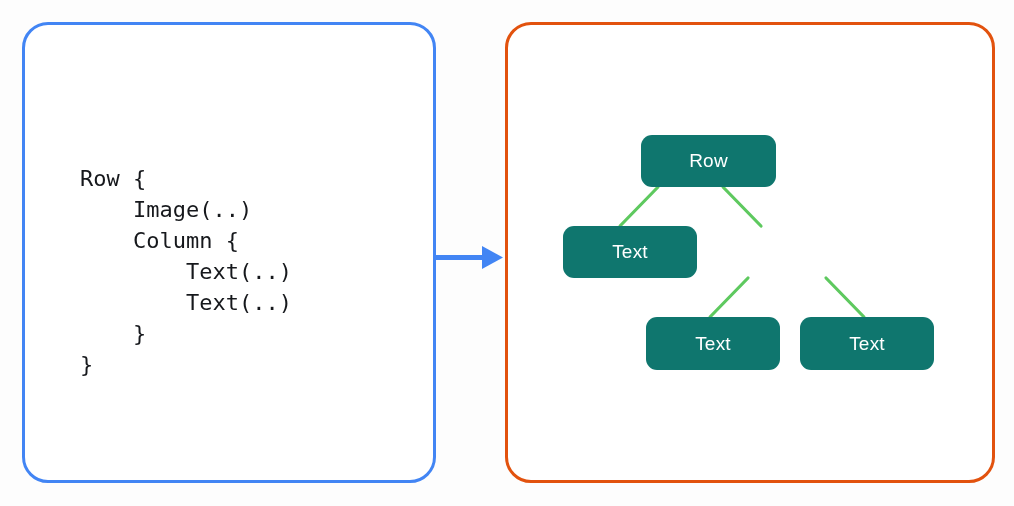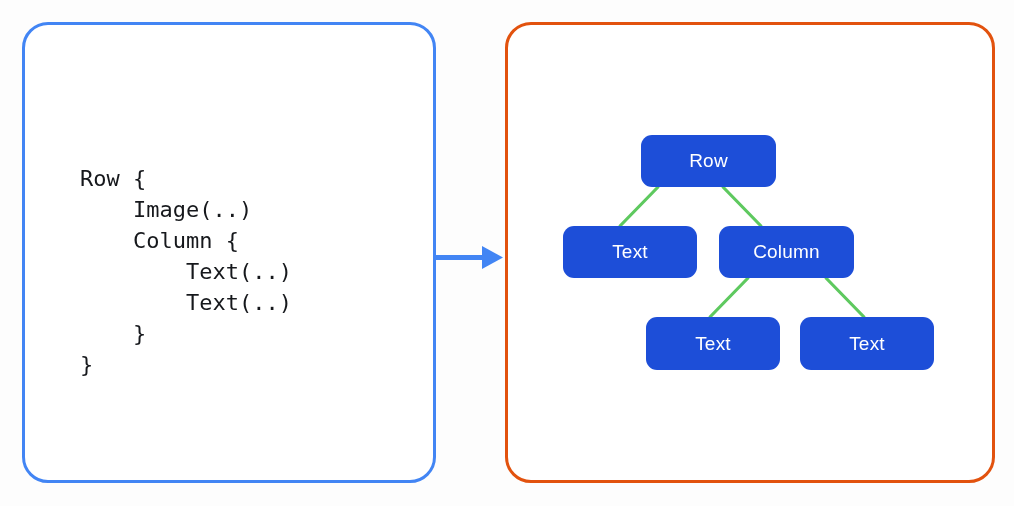--- a/index.html
+++ b/index.html
@@ -72,21 +72,21 @@
   #tree-svg {
     position: absolute;
     left: 505px;
     top: 22px;
     width: 490px;
     height: 461px;
   }
   .node-box {
     position: absolute;
     box-sizing: border-box;
-    background: #1d4ed8;
+    background: #0f766e;
     border-radius: 11px;
     display: flex;
     align-items: center;
     justify-content: center;
     color: #ffffff;
     font-size: 19px;
     font-family: "Liberation Sans", sans-serif;
     letter-spacing: 0.2px;
   }
   #node-row    { left: 641px; top: 135px; width: 135px; height: 52px; }
@@ -123,19 +123,18 @@
       <line x1="218" y1="165" x2="256" y2="204"></line>
       <line x1="243" y1="256" x2="205" y2="295"></line>
       <line x1="321" y1="256" x2="359" y2="295"></line>
     </g>
   </svg>
 
   <div class="node-box" id="node-row">Row</div>
 
   <div class="node-box" id="node-image">Text</div>
 
-  <div class="node-box" id="node-column">Column</div>
 
   <div class="node-box" id="node-text1">Text</div>
 
   <div class="node-box" id="node-text2">Text</div>
 
 </div>
 
 </body></html>

